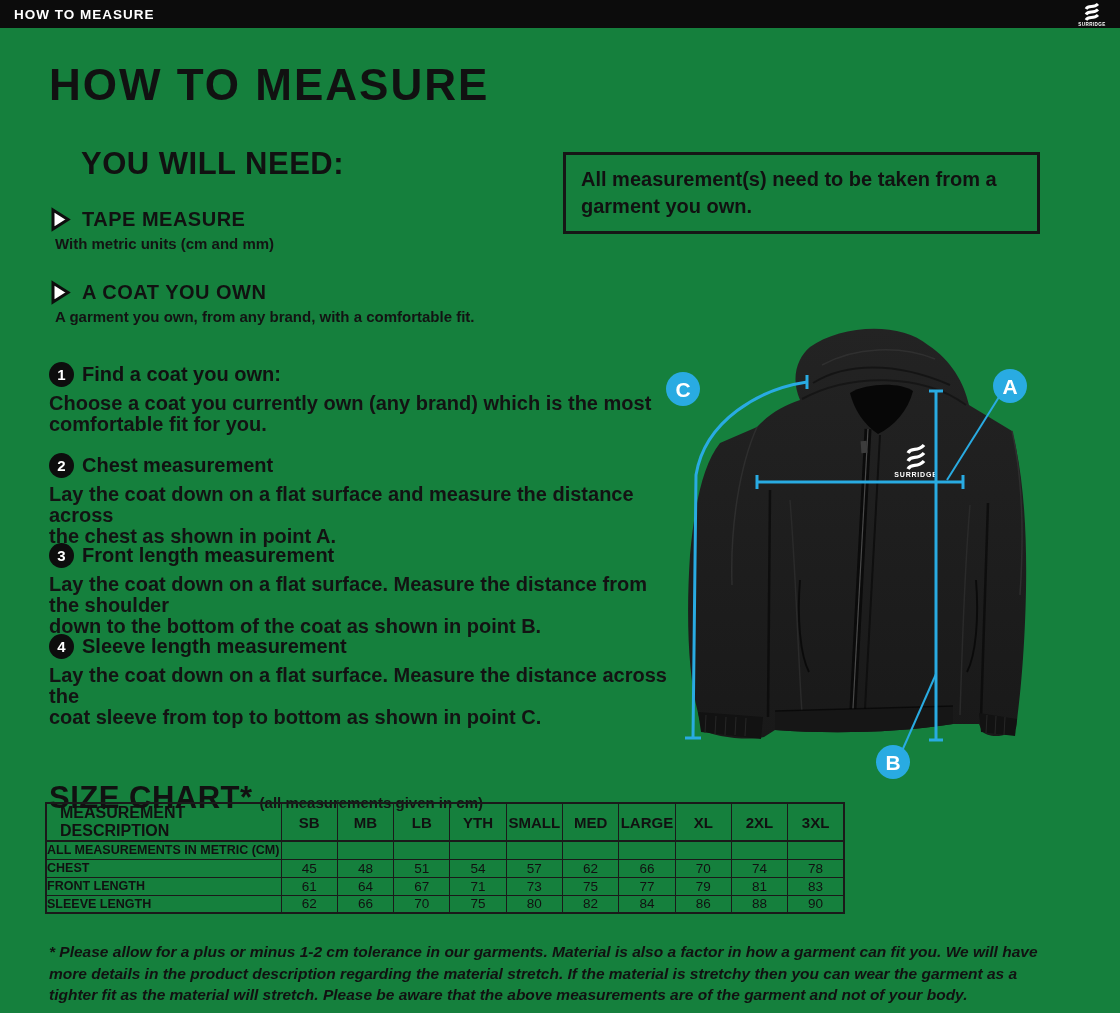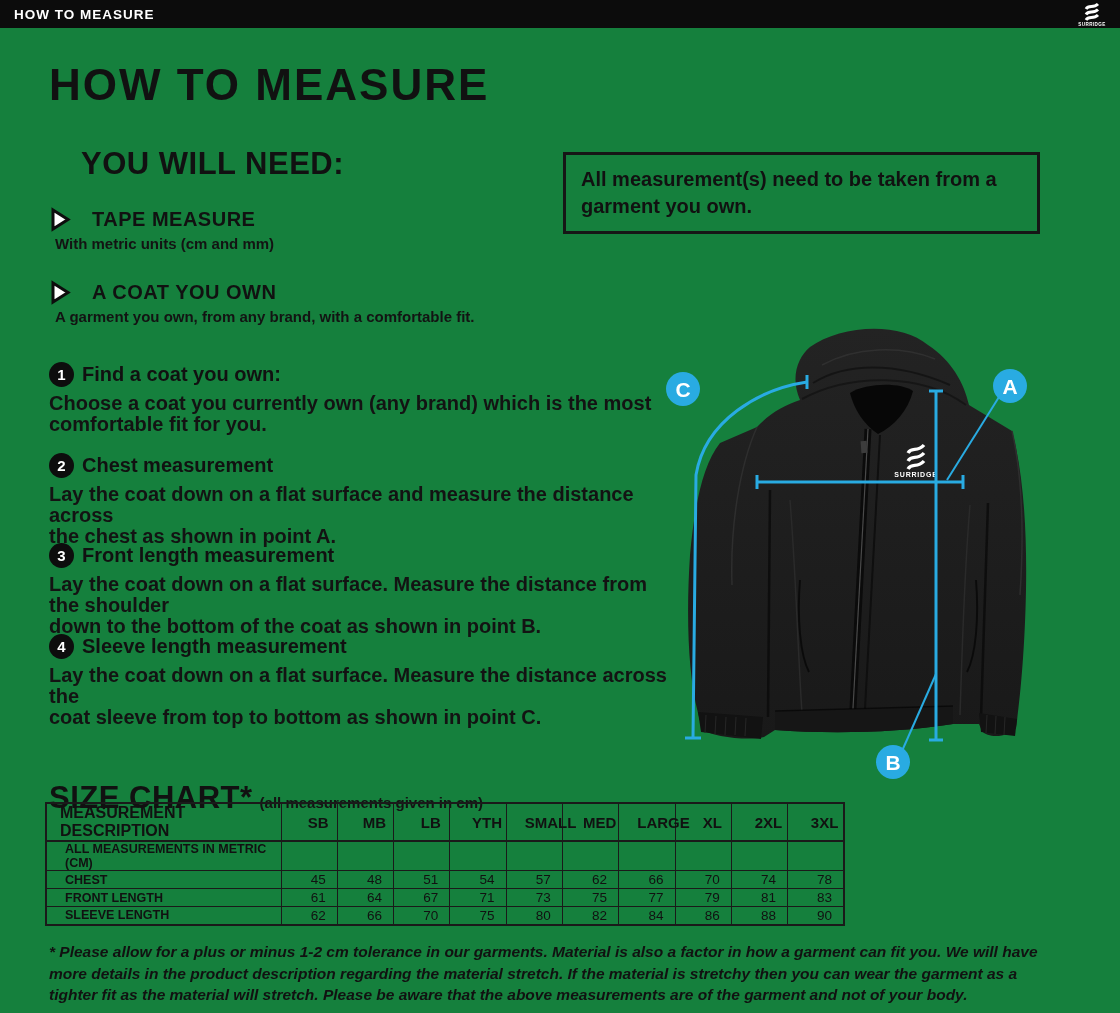--- a/index.html
+++ b/index.html
@@ -15,21 +15,21 @@
   
   .h1 { position:absolute; left:49px; top:60px; font-size:44px; font-weight:bold; letter-spacing:2px; color:#111; }
   .h2 { position:absolute; left:49px; top:146px; font-size:31px; font-weight:bold; letter-spacing:.5px; color:#111;margin-left:32px; }
 
   
   .callout { position:absolute; left:563px; top:152px; width:477px; border:3px solid #161616;
              padding:11px 15px; font-size:20px; font-weight:bold; line-height:27px; white-space:pre-line; color:#111; }
 
   
   .req { position:absolute; left:49px; width:560px; }
-  .req-head { display:flex; align-items:center; gap:20px; }
+  .req-head { display:flex; align-items:center; gap:10px; }
   .req-title { font-size:20px; font-weight:bold; letter-spacing:.5px; color:#111; }
   .req-sub { margin:3px 0 0 6px; font-size:15px; font-weight:bold; color:#131313; }
 
   
   .step { position:absolute; left:49px; width:620px; }
   .step-head { display:flex; align-items:center; gap:8px; }
   .step-num { width:25px; height:25px; border-radius:50%; background:#0d0d0d; color:#fff;
               font-size:15px; font-weight:bold; text-align:center; line-height:25px; flex:0 0 25px; }
   .step-title { font-size:20px; font-weight:bold; color:#111; }
   .step-body { margin-top:6px; font-size:20px; font-weight:bold; line-height:21px; white-space:pre-line; color:#131313; }
@@ -37,21 +37,21 @@
   
   .jacket-wrap { position:absolute; left:650px; top:325px; width:470px; height:475px; }
 
   
   .size-heading { position:absolute; left:49px; top:780px; }
   .size-heading .big { font-size:31px; font-weight:bold; letter-spacing:.5px; color:#111; }
   .size-heading .small { font-size:15px; font-weight:bold; margin-left:7px; color:#131313; }
 
   table.size-chart { position:absolute; left:45px; top:802px; width:800px; border-collapse:collapse;
                      table-layout:fixed; border:2px solid #1a1a1a; }
-  .size-chart th, .size-chart td { border:1px solid #1a1a1a; vertical-align:middle;padding-left:18px; }
+  .size-chart th, .size-chart td { border:1px solid #1a1a1a; vertical-align:middle; }
   .size-chart thead th { height:28px; font-size:15px; font-weight:bold; text-align:center;
                          border-bottom:2px solid #1a1a1a; color:#111; }
   .size-chart thead th.desc-col { text-align:left; padding-left:13px; font-size:16px; }
   .size-chart td { height:18px; font-size:13.5px; font-weight:normal; text-align:center; color:#111; }
   .size-chart td.row-label { text-align:left; font-size:12.5px; font-weight:bold; }
 
   
   .footnote { position:absolute; left:49px; top:941px; width:1050px; font-size:15.5px; font-weight:bold;
               font-style:italic; line-height:21.5px; white-space:pre-line; color:#111; }
 </style>

